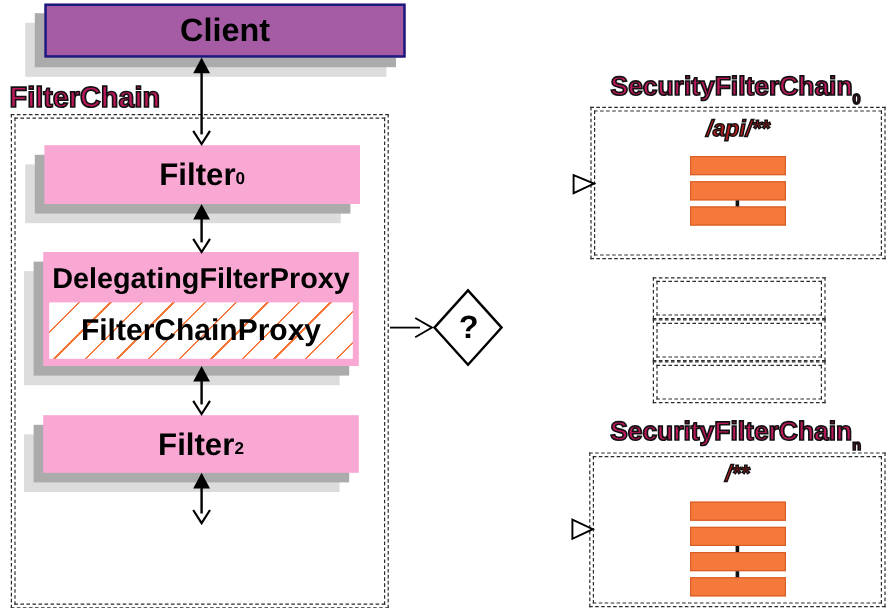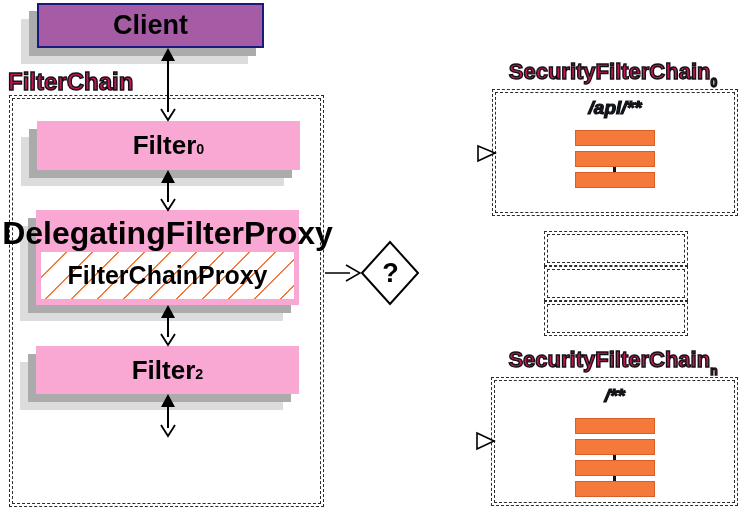--- a/index.html
+++ b/index.html
@@ -8,26 +8,26 @@
     font-family:"Liberation Sans","DejaVu Sans",sans-serif;
   }
   
   .box{
     position:absolute;display:flex;align-items:center;justify-content:center;
     font-weight:bold;color:#000;white-space:nowrap;box-sizing:border-box;
   }
   .shadow2{box-shadow:-8px 8px 0 #ABABAB,-16px 16px 0 #DCDCDC;}
   .orange{background:#f9a8d4;}
   .client{
-    left:37px;top:3px;width:227px;height:45px;
+    left:37px;top:3px;width:301px;height:45px;
     background:#A55CA5;border:2px solid #1A1A7E;font-size:27px;
   }
   .filter0{left:37px;top:121px;width:263px;height:49px;font-size:26px;}
   .delegating{left:36px;top:210px;width:263px;height:95px;flex-direction:column;justify-content:flex-start;}
-  .delegating .dtitle{height:46px;display:flex;align-items:center;font-size:32px;font-weight:bold;}
+  .delegating .dtitle{height:46px;display:flex;align-items:center;font-size:24px;font-weight:bold;}
   .inner-hatch{
     position:absolute;left:5px;right:5px;top:42px;bottom:6px;
     background:repeating-linear-gradient(135deg,#fff 0 17px,#F4793B 17px 18.5px);
     display:flex;align-items:center;justify-content:center;font-size:25px;font-weight:bold;
   }
   .filter2{left:36px;top:346px;width:263px;height:48px;font-size:26px;}
   .servlet{left:36px;top:437px;width:263px;height:50px;font-size:27px;}
   sub.sx{font-size:0.55em;font-weight:bold;line-height:0;position:relative;top:0.25em;}
   
   .dashed{
@@ -44,21 +44,21 @@
   
   .hollow{
     position:absolute;color:#be185d;-webkit-text-stroke:1.4px #111;
     font-weight:bold;white-space:nowrap;
   }
   .fc-label{left:8px;top:68px;font-size:24px;}
   .chain-title{width:310px;text-align:center;font-size:22px;}
   .t0{left:458px;top:59px;}
   .tN{left:458px;top:347px;}
   .pattern{
-    position:relative;margin-top:4px;color:#0f172a;-webkit-text-stroke:1.2px #111;
+    position:relative;margin-top:4px;color:#b91c1c;-webkit-text-stroke:1.2px #111;
     font-weight:bold;font-style:italic;font-size:19px;
   }
   
   .bars{display:flex;flex-direction:column;align-items:center;margin-top:11px;}
   .bar{width:80px;height:16px;background:#F4793B;border:1px solid #D95F28;box-sizing:border-box;}
   .gap{width:80px;height:5px;position:relative;}
   .gap .tick{position:absolute;left:38px;top:0;width:3px;height:5px;background:#111;}
   
   .overlay{position:absolute;left:0;top:0;width:740px;height:507px;pointer-events:none;}
   .question{

